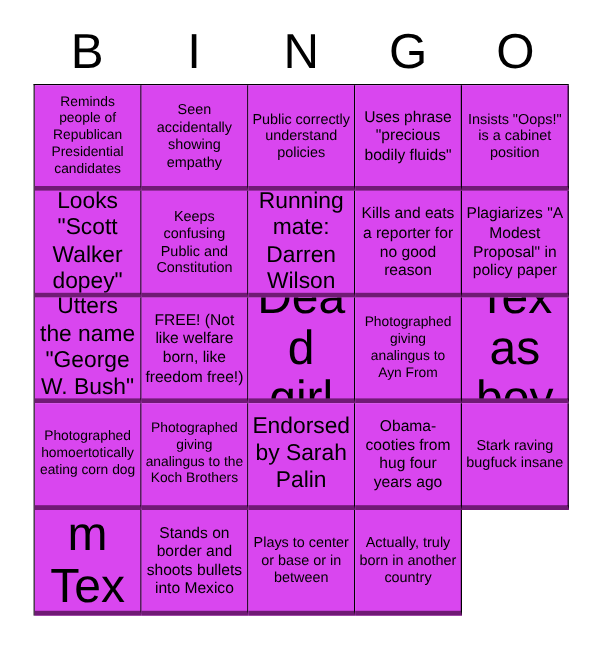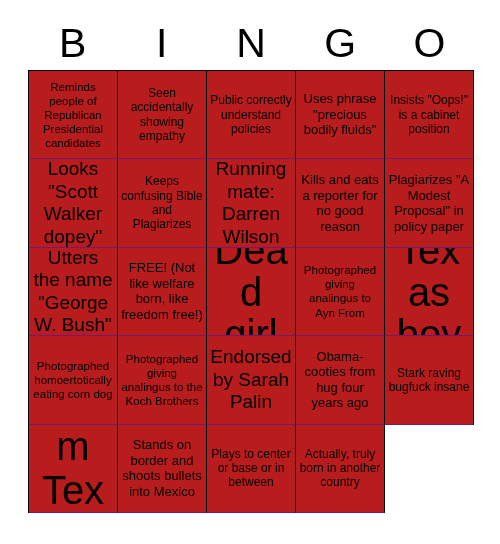--- a/index.html
+++ b/index.html
@@ -50,29 +50,29 @@
     display: grid;
     grid-template-columns: repeat(5, 1fr);
     grid-template-rows: repeat(5, 1fr);
     border-top: 1px solid #000;
     border-left: 1px solid #000;
     box-sizing: border-box;
     background: #ffffff;
   }
   .bingo-cell {
     border-right: 1px solid #000;
-    border-bottom: 1px solid #701a75;
+    border-bottom: 4px solid #701a75;
     box-sizing: border-box;
     display: flex;
     align-items: center;
     justify-content: center;
     text-align: center;
     padding: 2px 3px;
     overflow: hidden;
-    background: #b91c1c;
+    background: #d946ef;
   }
   .cell-text {
     display: block;
     width: 100%;
     line-height: 1.16;
     word-wrap: break-word;
     hyphens: none;
   }
   
   .sz-xs .cell-text { font-size: 11.5px; line-height: 1.22; }
@@ -108,21 +108,21 @@
       <div class="bingo-cell sz-s">
         <span class="cell-text">Uses phrase "precious bodily fluids"</span>
       </div>
       <div class="bingo-cell sz-m">
         <span class="cell-text">Insists "Oops!" is a cabinet position</span>
       </div>
       <div class="bingo-cell sz-l">
         <span class="cell-text">Looks "Scott Walker dopey"</span>
       </div>
       <div class="bingo-cell sz-m">
-        <span class="cell-text">Keeps confusing Bible and Plagiarizes</span>
+        <span class="cell-text">Keeps confusing Public and Constitution</span>
       </div>
       <div class="bingo-cell sz-l">
         <span class="cell-text">Running mate: Darren Wilson</span>
       </div>
       <div class="bingo-cell sz-s">
         <span class="cell-text">Kills and eats a reporter for no good reason</span>
       </div>
       <div class="bingo-cell sz-s">
         <span class="cell-text">Plagiarizes "A Modest Proposal" in policy paper</span>
       </div>

